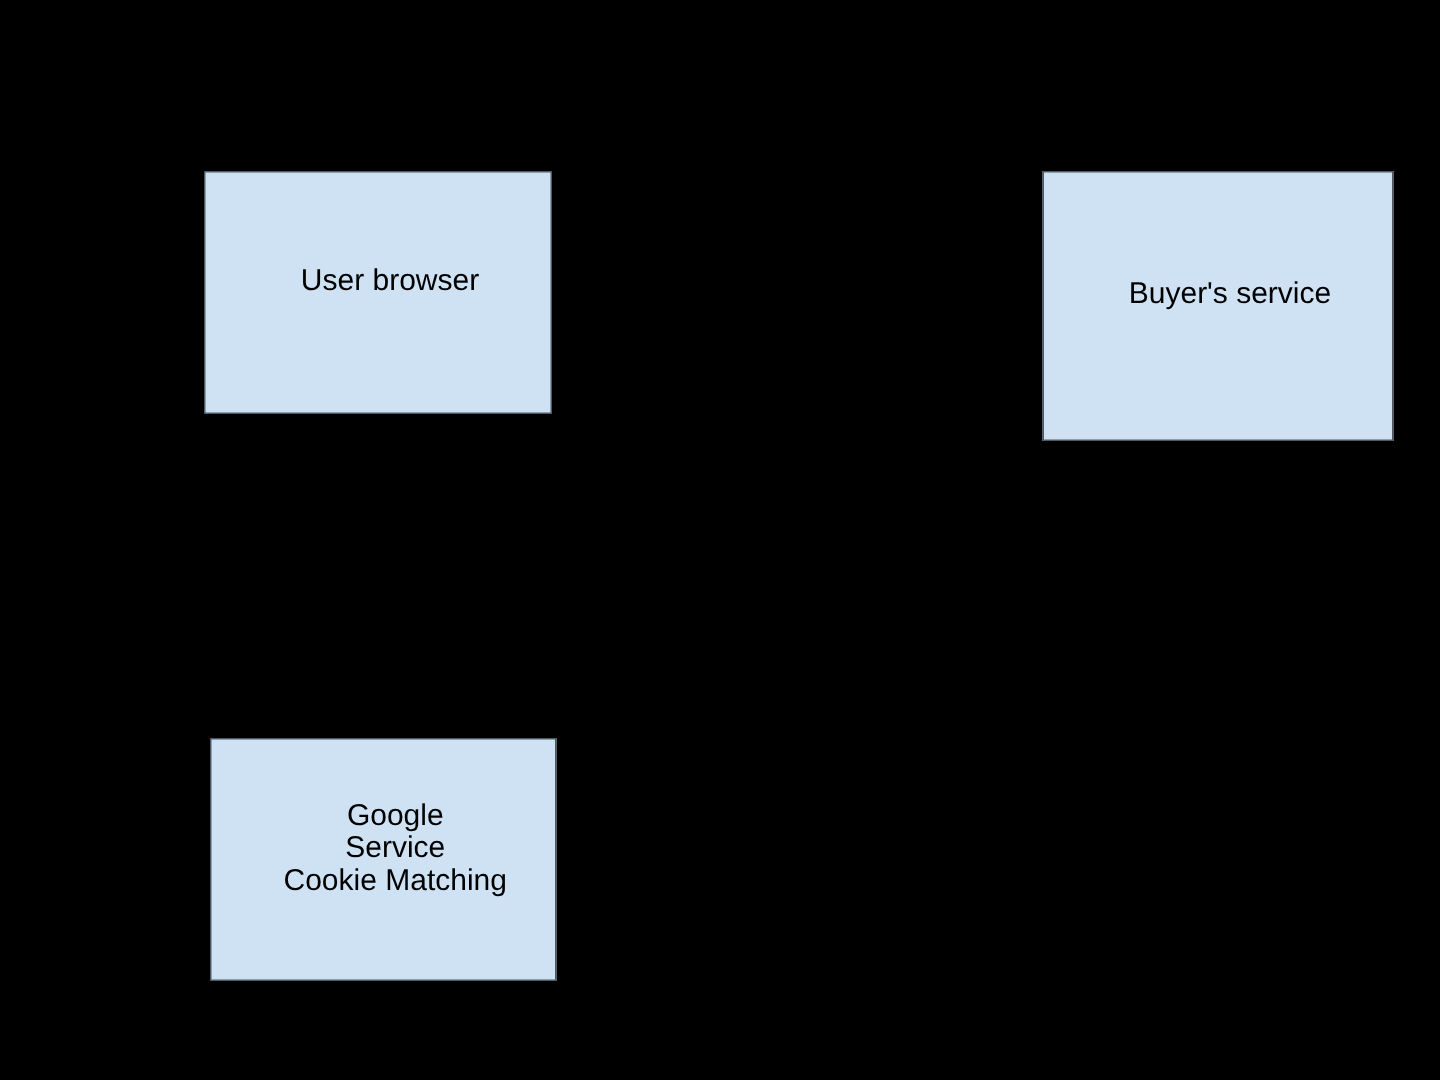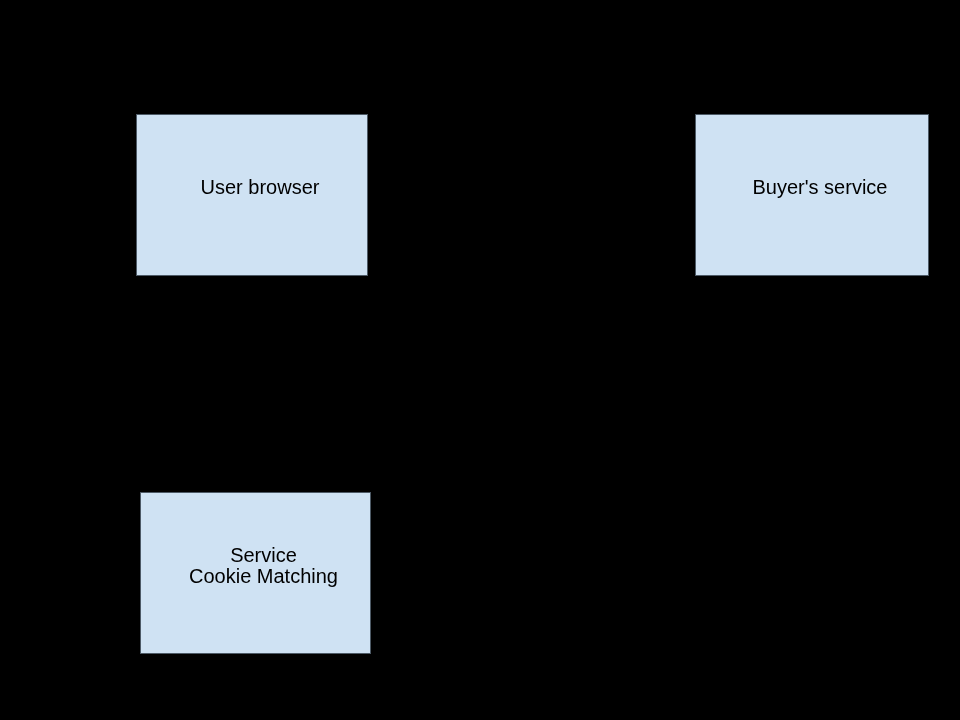--- a/index.html
+++ b/index.html
@@ -30,21 +30,21 @@
     text-align: center;
     font-size: 20px;
     line-height: 21.5px;
     color: #000000;
     transform: translateY(-7px);
     white-space: nowrap;
     margin-left: 16px;
   }
   .node-label span { display: block; }
   #node-user-browser        { left: 136px; top: 114px; width: 232px; height: 162px; }
-  #node-buyers-service      { left: 695px; top: 114px; width: 234px; height: 162px; }
+  #node-buyers-service      { left: 695px; top: 114px; width: 234px; height: 180px; }
   #node-google-cookie-match { left: 140px; top: 492px; width: 231px; height: 162px; }
 </style>
 </head>
 <body>
 
 <div class="canvas">
 
   <div class="node" id="node-user-browser">
     <div class="node-label">
       <span>User browser</span>
@@ -52,18 +52,19 @@
   </div>
 
   <div class="node" id="node-buyers-service">
     <div class="node-label">
       <span>Buyer's service</span>
     </div>
   </div>
 
   <div class="node" id="node-google-cookie-match">
     <div class="node-label">
+      <span>Google</span>
       <span>Service</span>
       <span>Cookie Matching</span>
     </div>
   </div>
 
 </div>
 
 </body></html>

